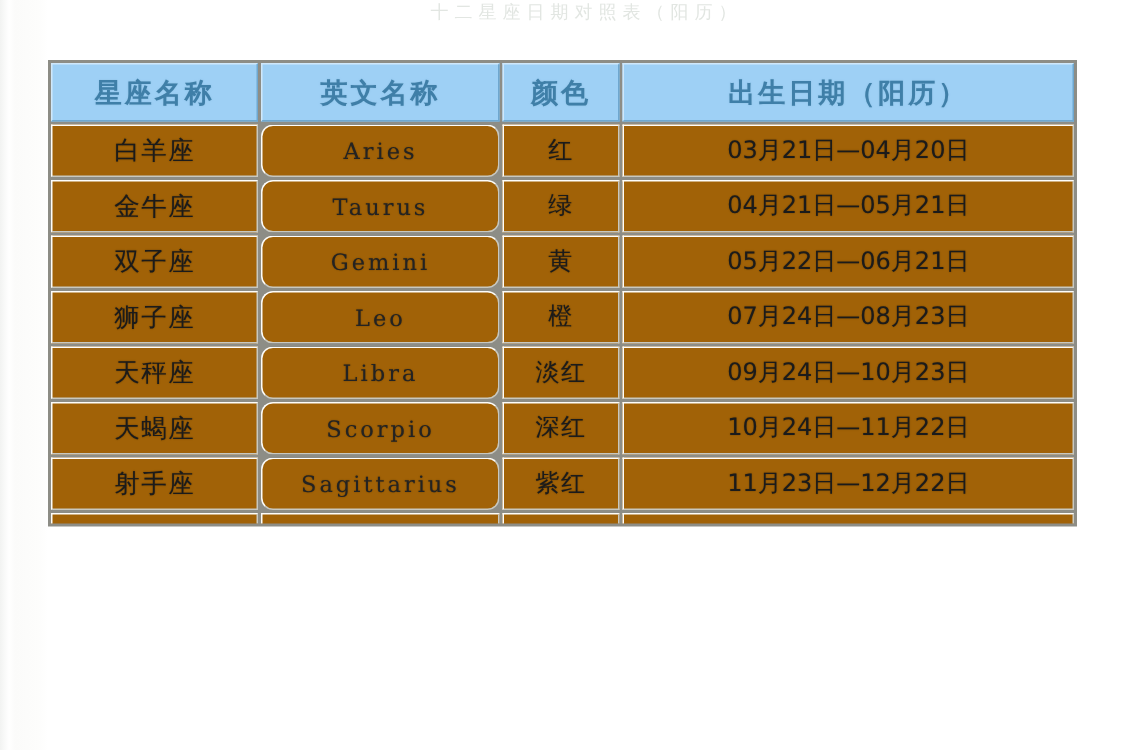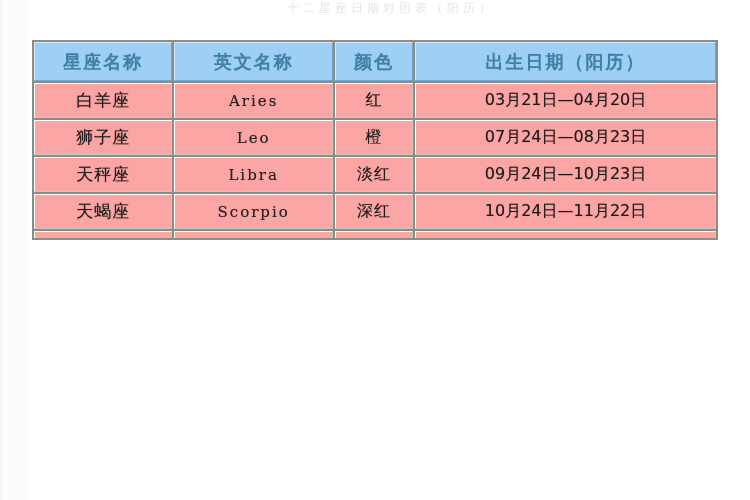--- a/index.html
+++ b/index.html
@@ -56,21 +56,21 @@
     table-layout: fixed;
     background: #8d8d86;
   }
 
   table.zodiac td,
   table.zodiac th {
     padding: 0;
     height: 33px;
     text-align: center;
     vertical-align: middle;
-    background: #fca5a5;
+    background: #a16207;
     border-top: 1px solid #fdfdfb;
     border-left: 1px solid #fdfdfb;
     border-right: 1px solid #c8c8c0;
     border-bottom: 1px solid #c8c8c0;
     overflow: hidden;
     white-space: nowrap;
   }
 
   
   table.zodiac thead th {
@@ -98,20 +98,21 @@
     color: #1b1b1b;
     letter-spacing: 1px;
     text-shadow: 0 0 1px rgba(0,0,0,0.45);
   }
   .en-name {
     font-family: "DejaVu Serif", serif;
     font-size: 15px;
     color: #232323;
     letter-spacing: 2px;
     text-shadow: 0 0 1px rgba(0,0,0,0.4);
+    border-radius: 8px;
   }
   .color-name {
     font-size: 16px;
     color: #1b1b1b;
     letter-spacing: 1px;
     text-shadow: 0 0 1px rgba(0,0,0,0.45);
   }
   .date-range {
     font-size: 16px;
     color: #1b1b1b;
@@ -149,37 +150,55 @@
         </tr>
       </thead>
       <tbody id="zodiac-body">
           <tr>
             <td class="cn-name">白羊座</td>
             <td class="en-name">Aries</td>
             <td class="color-name">红</td>
             <td class="date-range">03月21日—04月20日</td>
           </tr>
           <tr>
+            <td class="cn-name">金牛座</td>
+            <td class="en-name">Taurus</td>
+            <td class="color-name">绿</td>
+            <td class="date-range">04月21日—05月21日</td>
+          </tr>
+          <tr>
+            <td class="cn-name">双子座</td>
+            <td class="en-name">Gemini</td>
+            <td class="color-name">黄</td>
+            <td class="date-range">05月22日—06月21日</td>
+          </tr>
+          <tr>
             <td class="cn-name">狮子座</td>
             <td class="en-name">Leo</td>
             <td class="color-name">橙</td>
             <td class="date-range">07月24日—08月23日</td>
           </tr>
           <tr>
             <td class="cn-name">天秤座</td>
             <td class="en-name">Libra</td>
             <td class="color-name">淡红</td>
             <td class="date-range">09月24日—10月23日</td>
           </tr>
           <tr>
             <td class="cn-name">天蝎座</td>
             <td class="en-name">Scorpio</td>
             <td class="color-name">深红</td>
             <td class="date-range">10月24日—11月22日</td>
           </tr>
+          <tr>
+            <td class="cn-name">射手座</td>
+            <td class="en-name">Sagittarius</td>
+            <td class="color-name">紫红</td>
+            <td class="date-range">11月23日—12月22日</td>
+          </tr>
           <tr class="clipped">
             <td></td>
             <td></td>
             <td></td>
             <td></td>
           </tr>
         </tbody>
     </table>
   </div>
 

